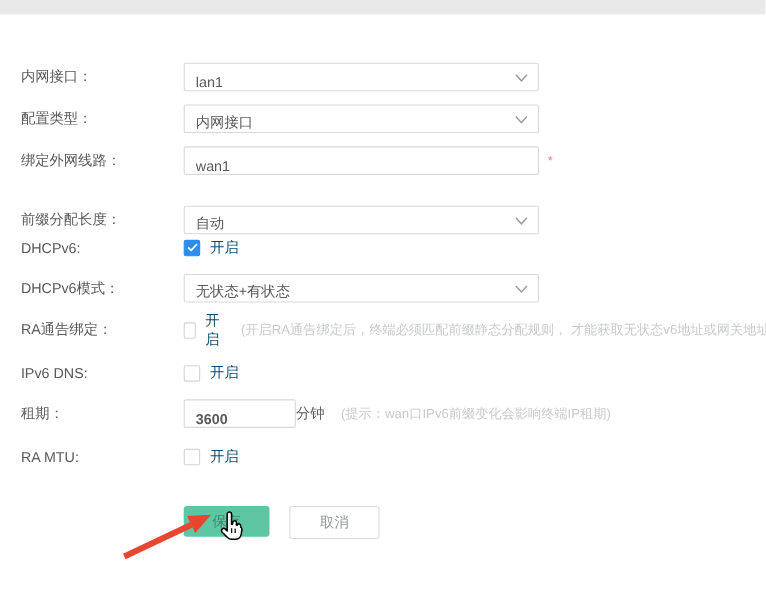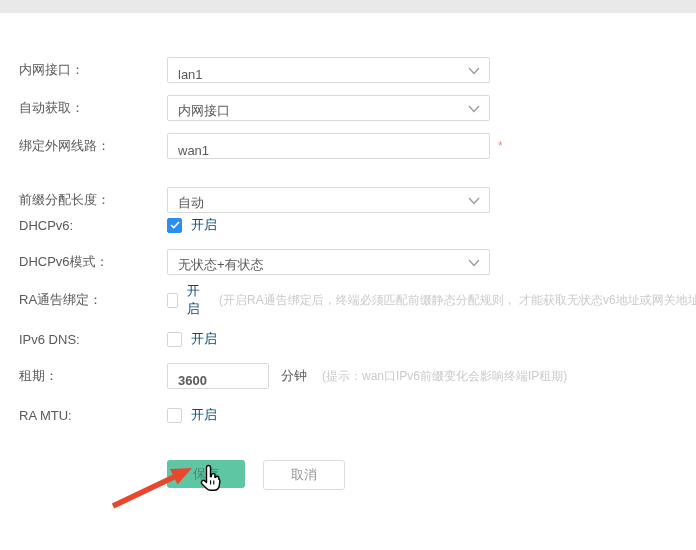--- a/index.html
+++ b/index.html
@@ -56,21 +56,21 @@
     background: #fff;
     display: flex; align-items: center; justify-content: center;
     cursor: pointer;
   }
   .cb svg { display: none; }
   .cb.checked { background: #2d8cf0; border-color: #2d8cf0; }
   .cb.checked svg { display: block; }
 
   .on-lbl { margin-left: 9px; font-size: 13px; color: #0c4a6e; }
   .hint { margin-left: 15px; font-size: 12px; color: #c8cacc; white-space: nowrap; }
-  .unit { margin-left: 12px; font-size: 13px; color: #595959; }
+  .unit { font-size: 13px; color: #595959; }
   .req { margin-left: 8px; font-size: 12px; color: #f08a8a; }
 
   .btn {
     position: absolute; top: 460px;
     border-radius: 3px; font-size: 13px;
     display: flex; align-items: center; justify-content: center;
     cursor: pointer; font-family: inherit;
   }
   .btn-save {
     left: 167px; width: 78px; height: 28px;
@@ -99,21 +99,21 @@
       <div class="sel">
         <span>lan1</span>
         <svg class="chev" width="12" height="8" viewBox="0 0 12 8">
             <polyline points="1,1 6,6.5 11,1" fill="none" stroke="#9b9b9b" stroke-width="1.3"></polyline>
           </svg>
       </div>
     </div>
   </div>
 
   <div class="row" style="top:95px">
-    <div class="lbl">自动获取：</div>
+    <div class="lbl">配置类型：</div>
     <div class="ctrl">
       <div class="sel">
         <span>内网接口</span>
         <svg class="chev" width="12" height="8" viewBox="0 0 12 8">
             <polyline points="1,1 6,6.5 11,1" fill="none" stroke="#9b9b9b" stroke-width="1.3"></polyline>
           </svg>
       </div>
     </div>
   </div>
 

